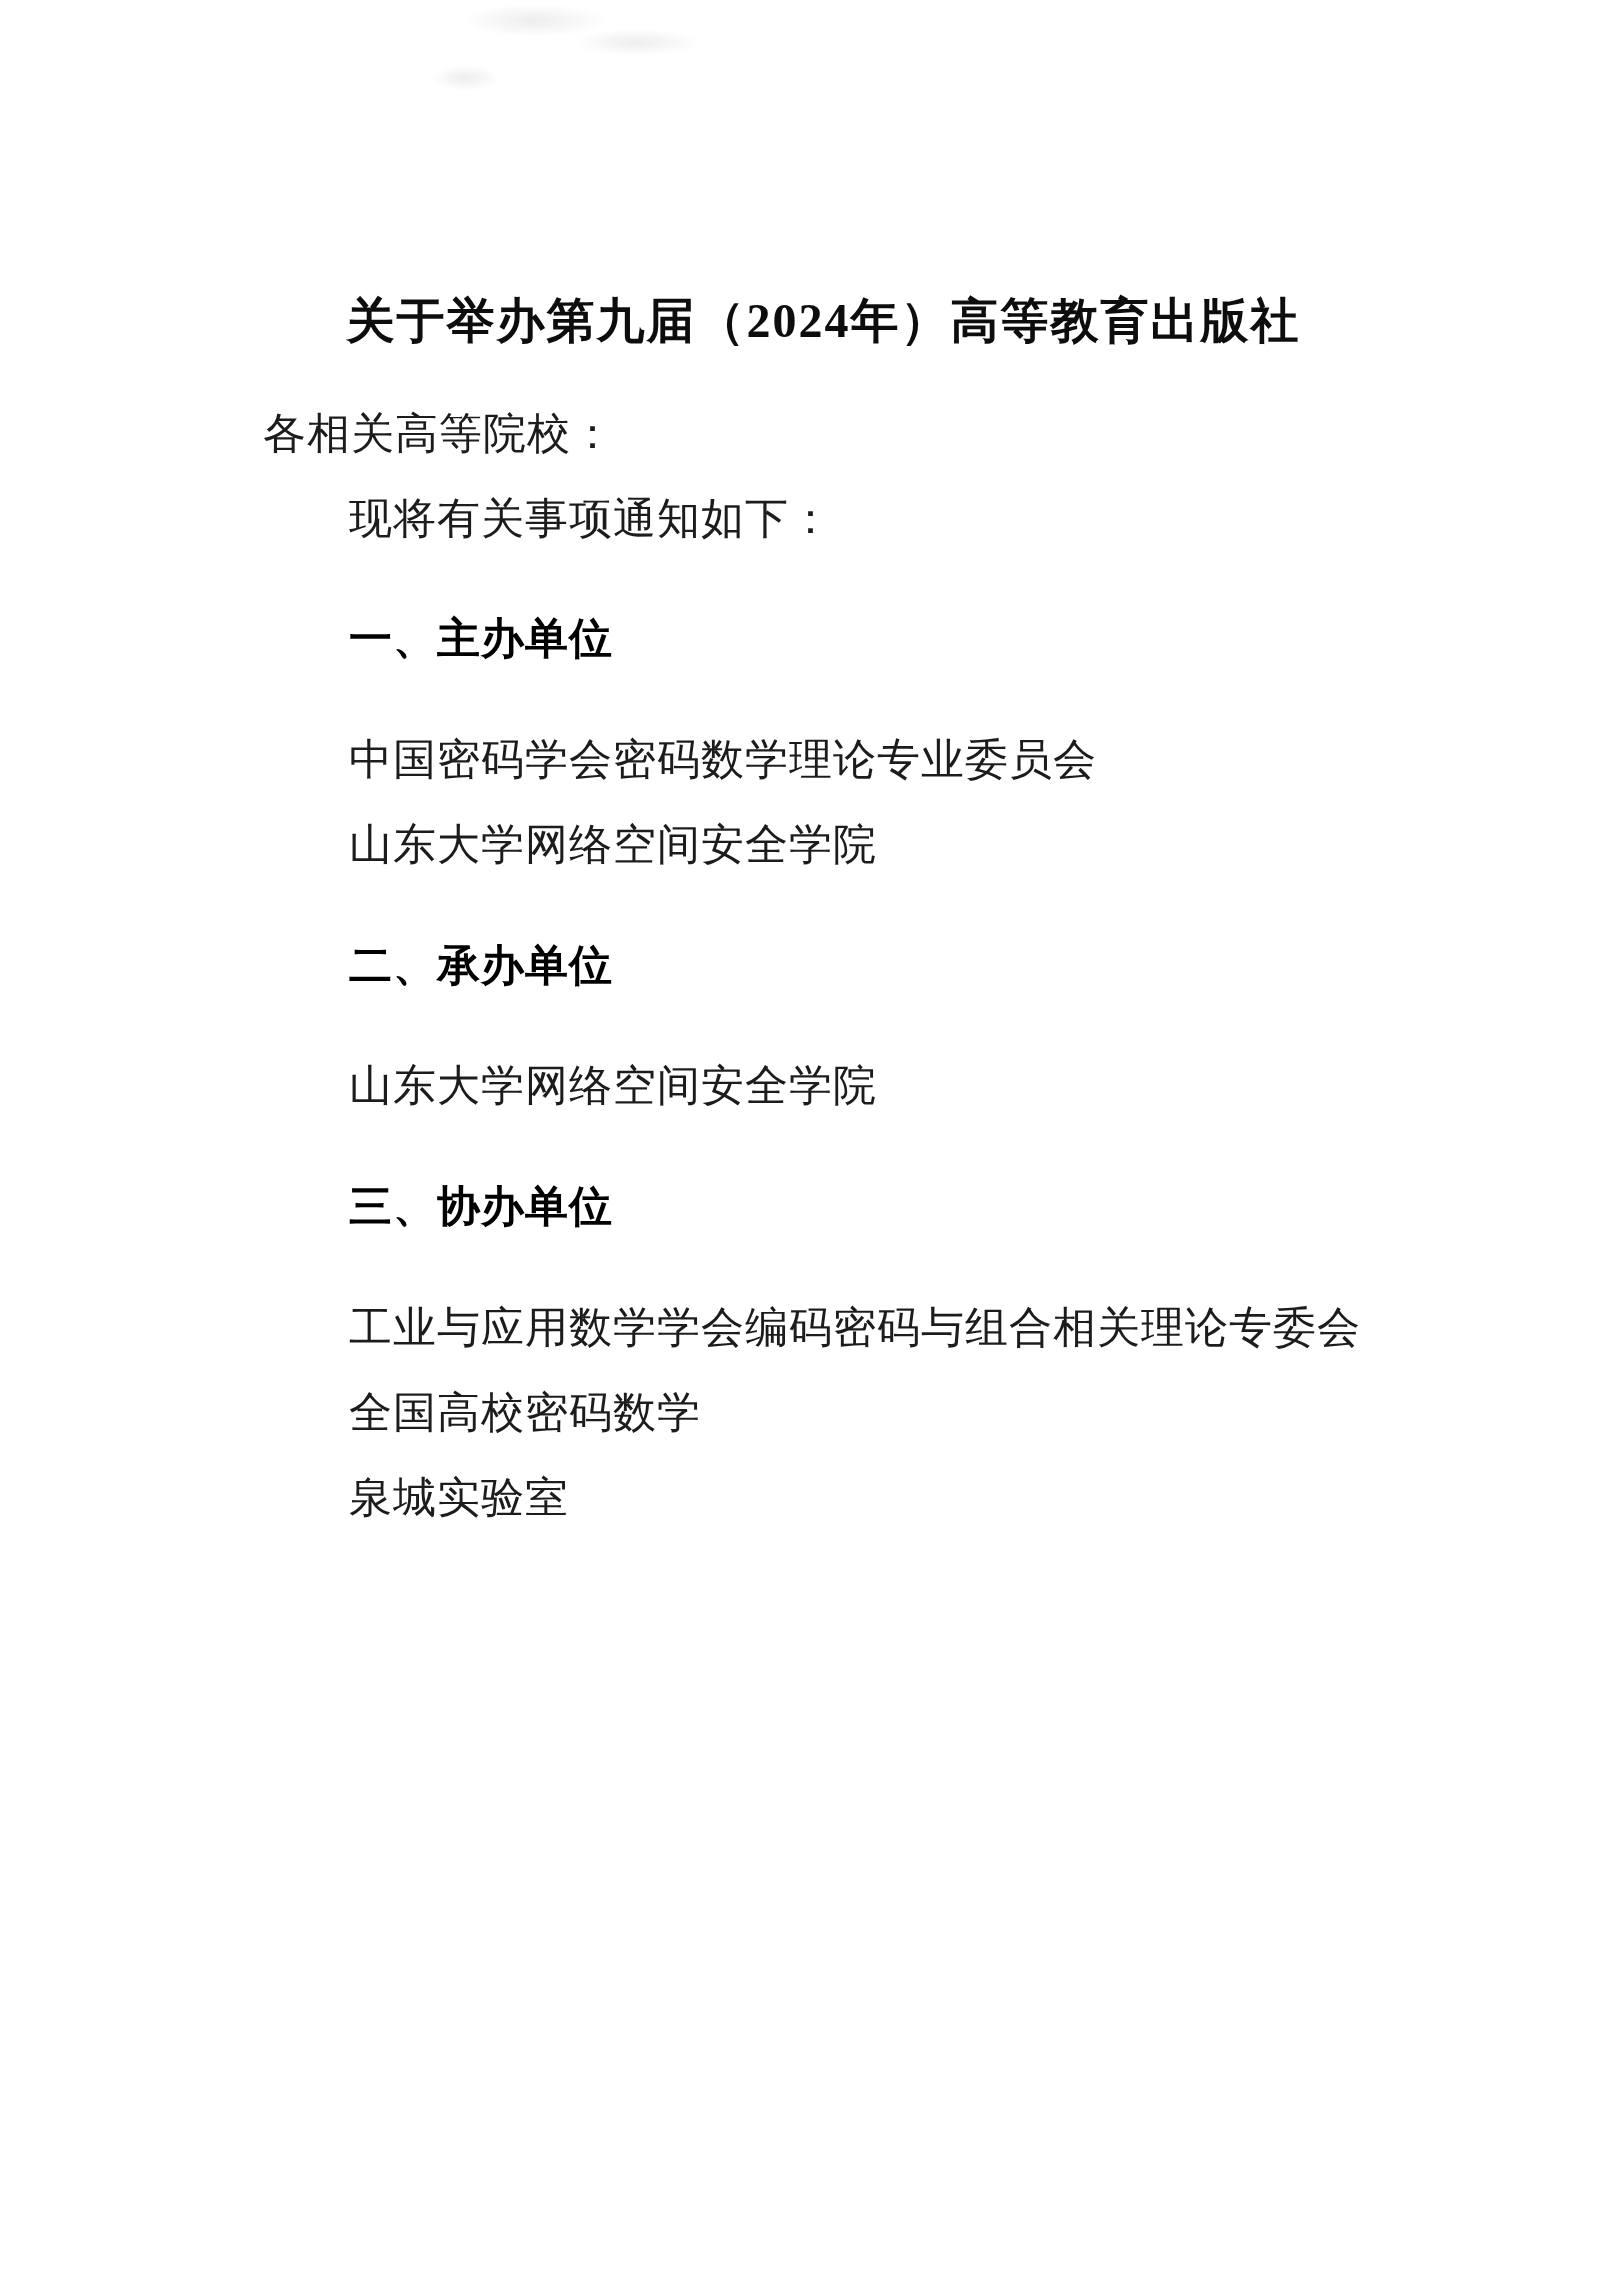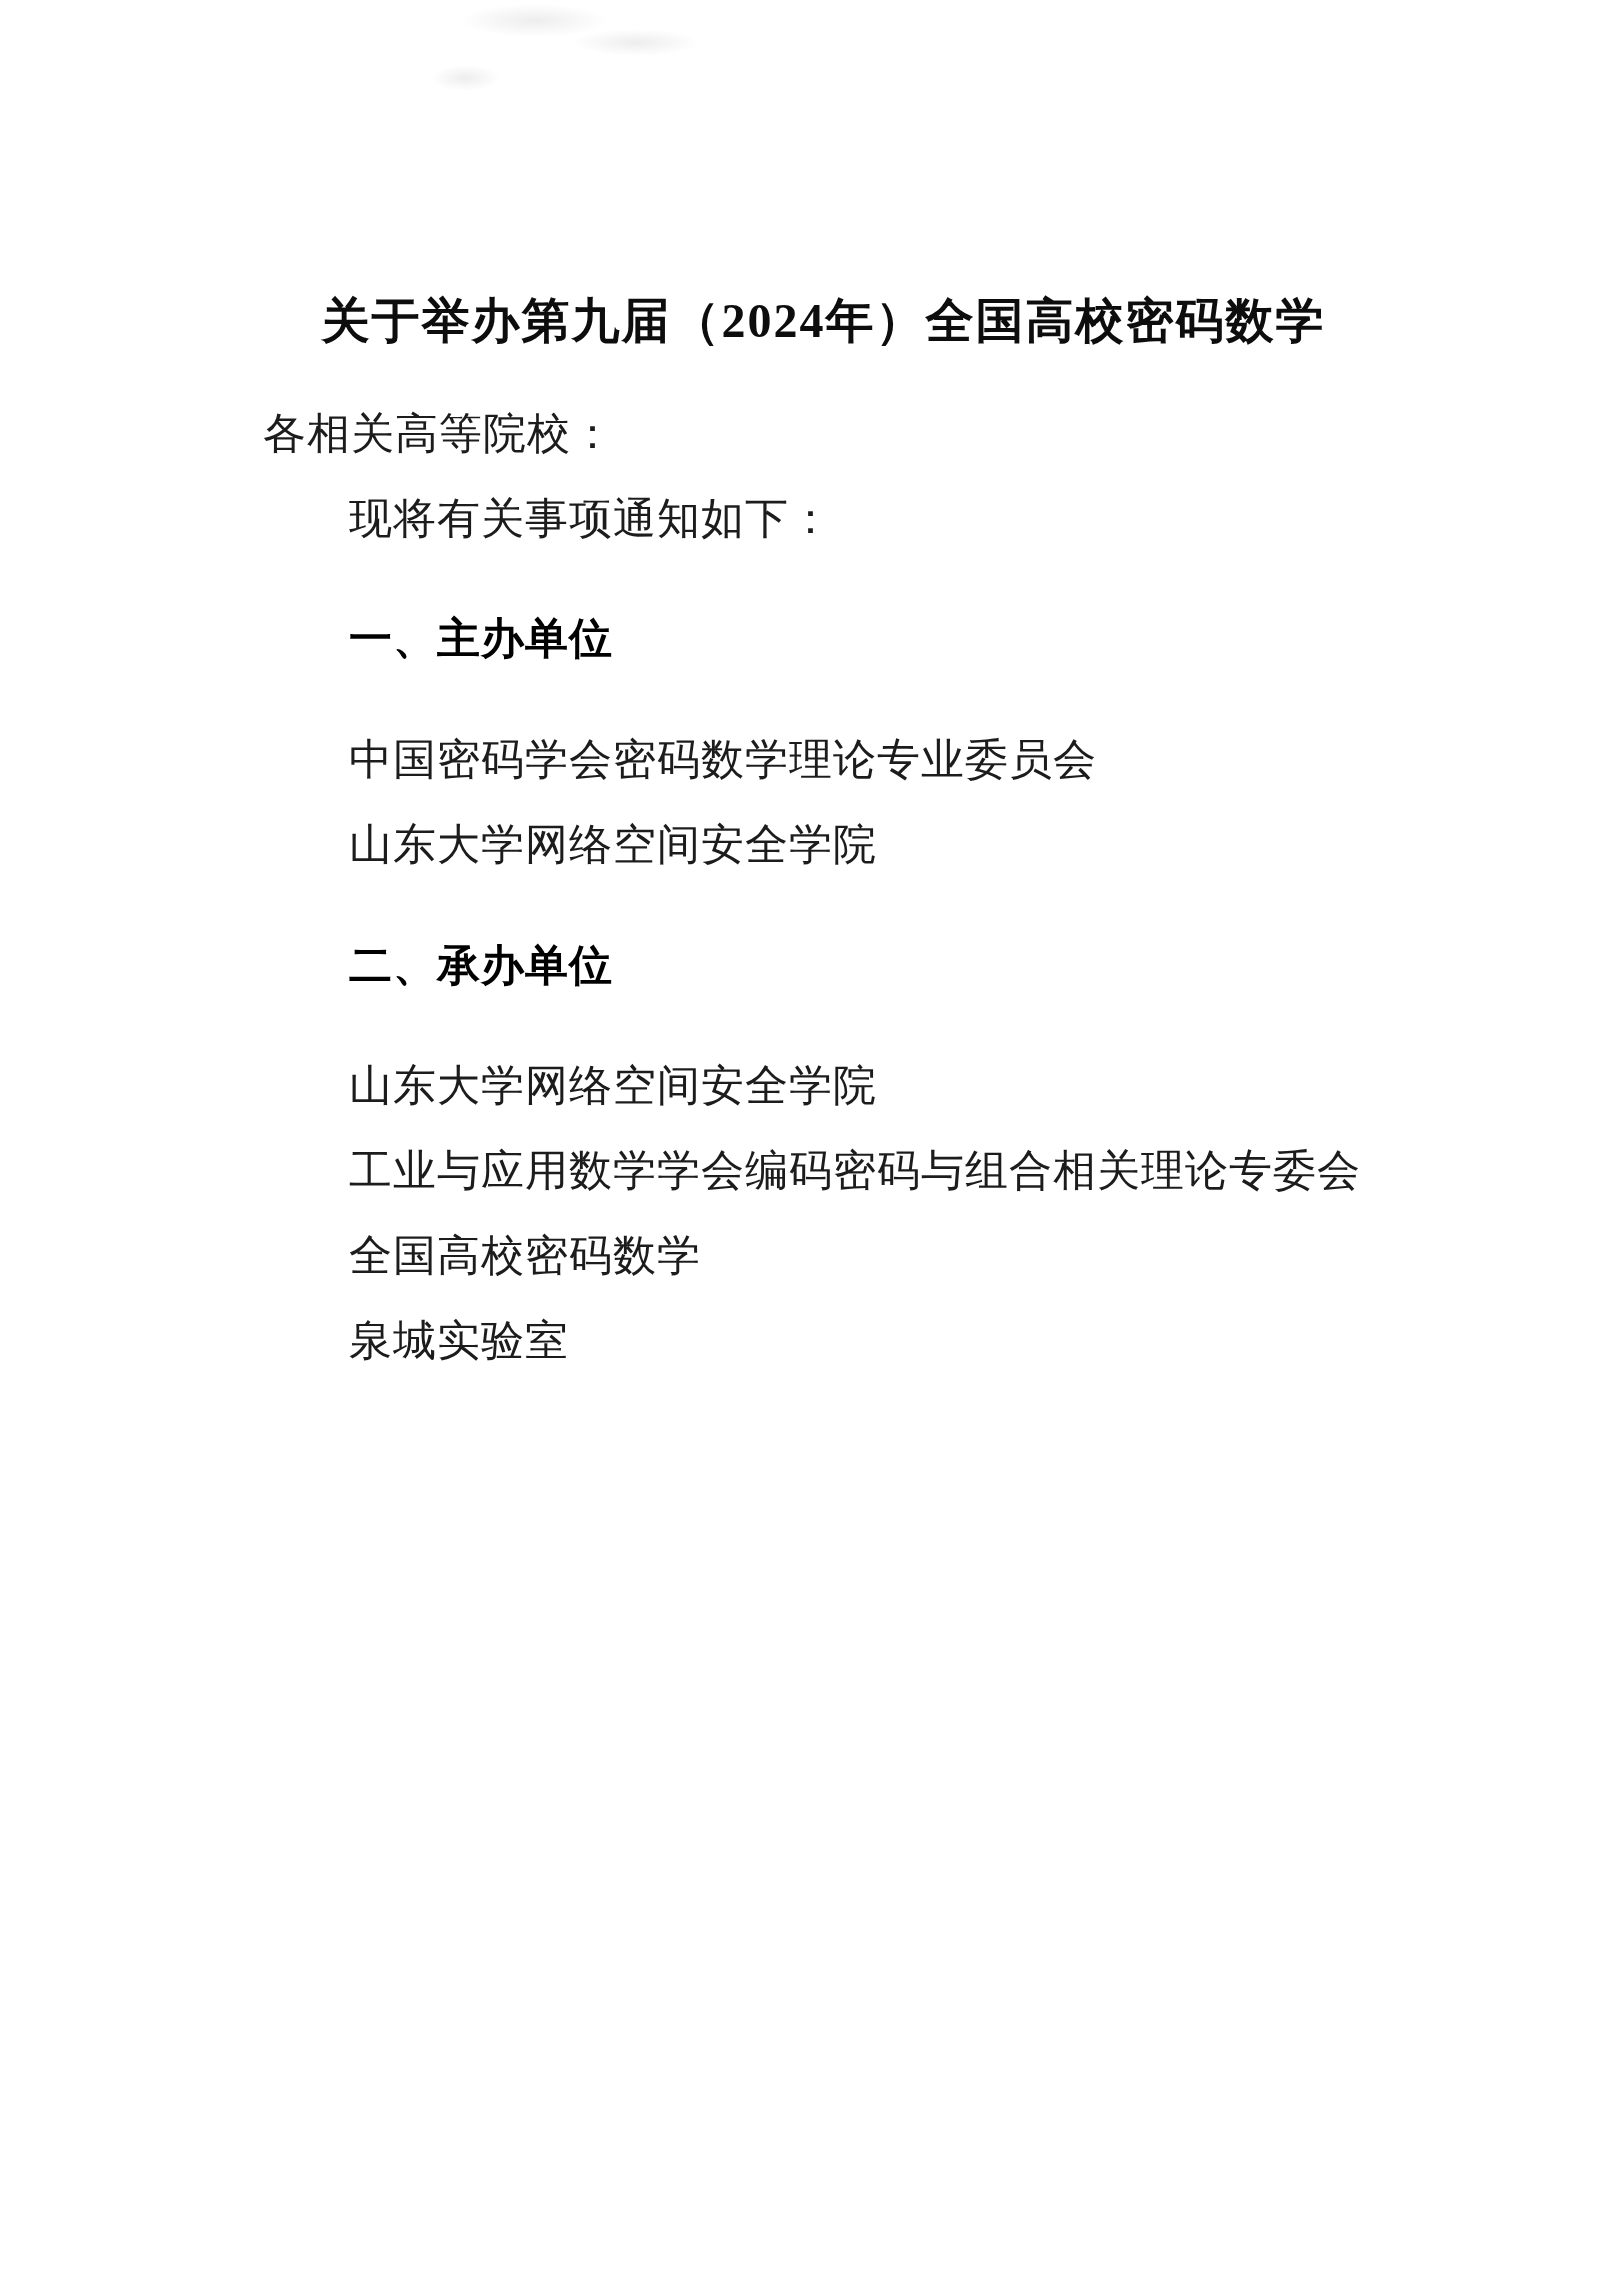--- a/index.html
+++ b/index.html
@@ -82,37 +82,38 @@
 
 <div class="page">
 
   <div class="smudge s1"></div>
   <div class="smudge s2"></div>
   <div class="smudge s3"></div>
 
   <div class="content">
 
     <h1 class="doc-title">
-      <span class="tline">关于举办第九届（2024年）全国高校密码数学</span>
+      <span class="tline">关于举办第九届（2024年）高等教育出版社</span>
     </h1>
 
     <div class="body-text">
 
       <p class="salutation">各相关高等院校：</p>
 
 
       <p class="lead">现将有关事项通知如下：</p>
 
       <h2 class="sec-heading">一、主办单位</h2>
       <p class="org-line">中国密码学会密码数学理论专业委员会</p>
       <p class="org-line">山东大学网络空间安全学院</p>
 
       <h2 class="sec-heading">二、承办单位</h2>
       <p class="org-line">山东大学网络空间安全学院</p>
 
+      <h2 class="sec-heading">三、协办单位</h2>
       <p class="org-line">工业与应用数学学会编码密码与组合相关理论专委会</p>
       <p class="org-line">全国高校密码数学</p>
       <p class="org-line">泉城实验室</p>
 
     </div>
   </div>
 </div>
 
 
 </body></html>

